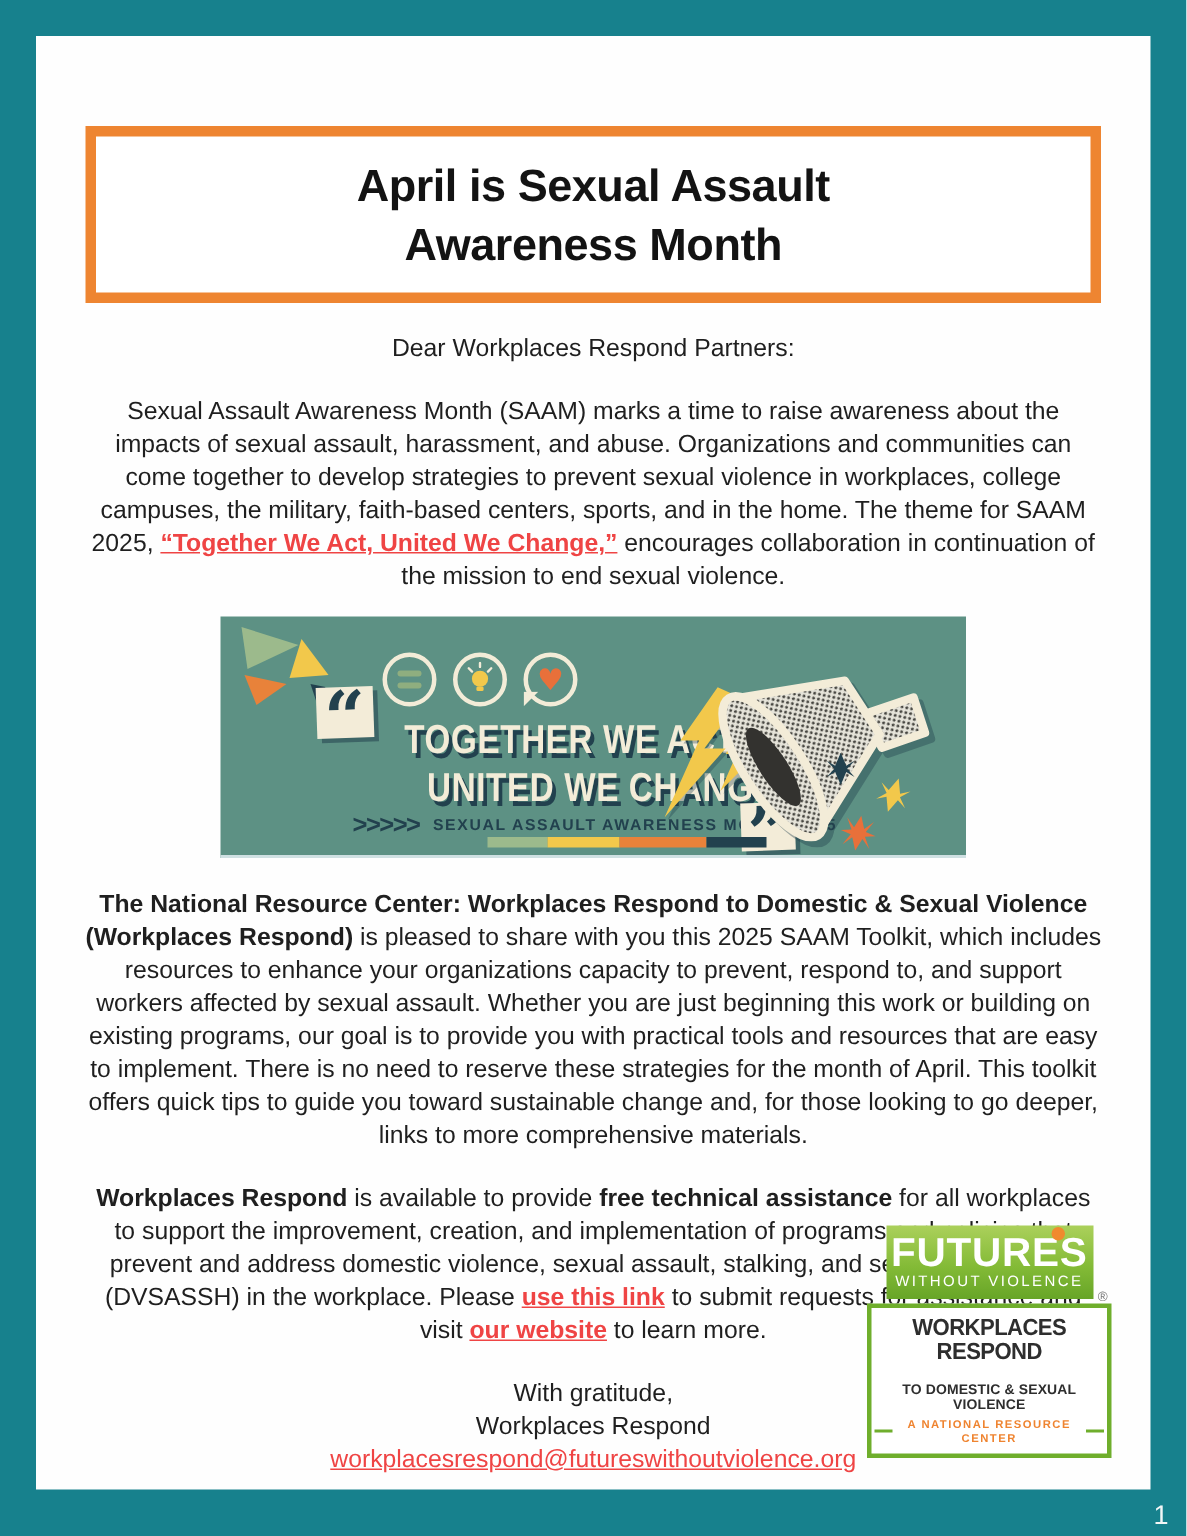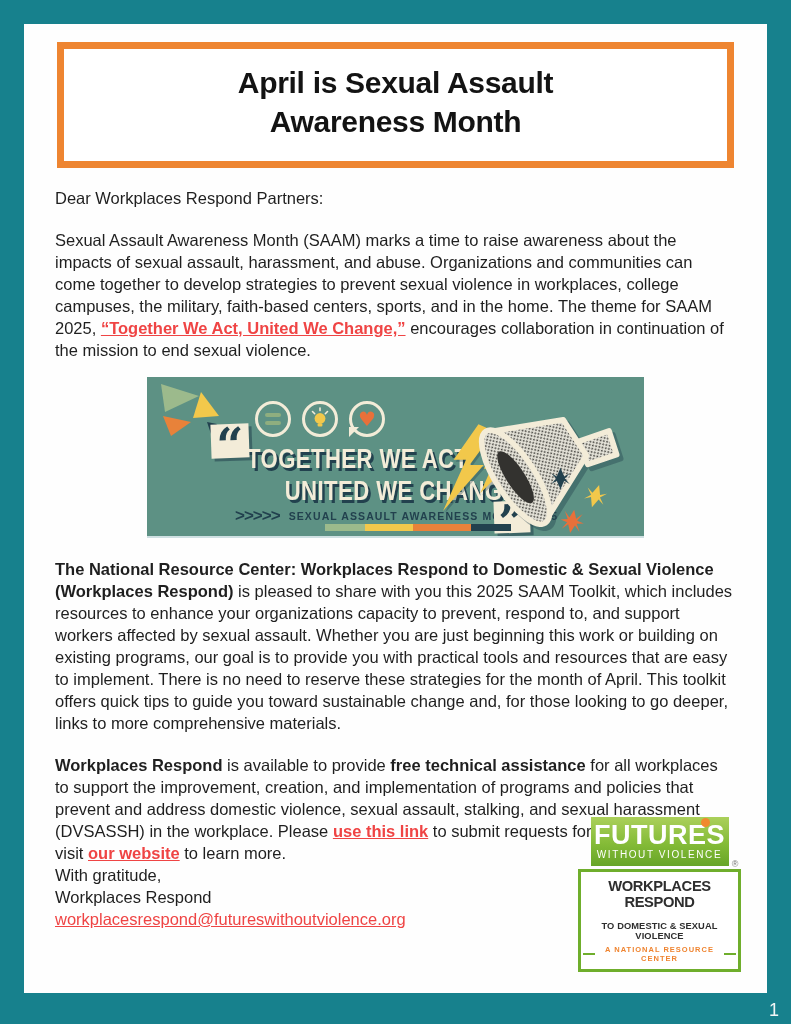--- a/index.html
+++ b/index.html
@@ -13,41 +13,42 @@
     overflow: hidden;
   }
   .page {
     position: absolute;
     left: 24px; top: 24px;
     width: 743px; height: 969px;
     background: #fefefe;
   }
   
   .title-box {
-    margin: 18px 33px 0 33px;
+    margin: 60px 33px 0 33px;
     border: 7px solid #ee8531;
-    padding: 14px 8px 20px 8px;
+    padding: 14px 8px 12px 8px;
     background: #ffffff;
   }
   .title-box h1 {
     margin: 0;
     text-align: center;
     font-size: 30px;
     line-height: 39px;
     font-weight: bold;
     color: #131313;
     letter-spacing: -0.3px;
   }
   .title-box h1 span { display: block; }
   
   .content {
     padding: 0 31px;
     color: #1f1f1f;
     font-size: 16.5px;
     line-height: 22px;
+    text-align: center;
   }
   .content p { margin: 20px 0 0 0; }
   .salutation { margin-top: 19px !important; }
   .bold { font-weight: bold; }
   a.doclink {
     color: #ef4444;
     font-weight: bold;
     text-decoration: underline;
     cursor: pointer;
   }
@@ -138,21 +139,21 @@
     width: 185px; height: 148px;
     filter: drop-shadow(4px 4px 0 rgba(34,65,78,.4));
   }
   .bolts {
     position: absolute; left: 296px; top: 44px;
     width: 62px; height: 95px;
     filter: drop-shadow(2px 2px 0 rgba(34,65,78,.35));
   }
   .stars { position: absolute; left: 392px; top: 86px; width: 78px; height: 74px; }
   
-  .closing { }
+  .closing { margin-top: 20px; }
   .closing div { line-height: 22px; }
   
   .logo-stack {
     position: absolute;
     right: 26px; bottom: 21px;
     width: 163px;
     text-align: center;
   }
   .futures-box {
     position: relative;

